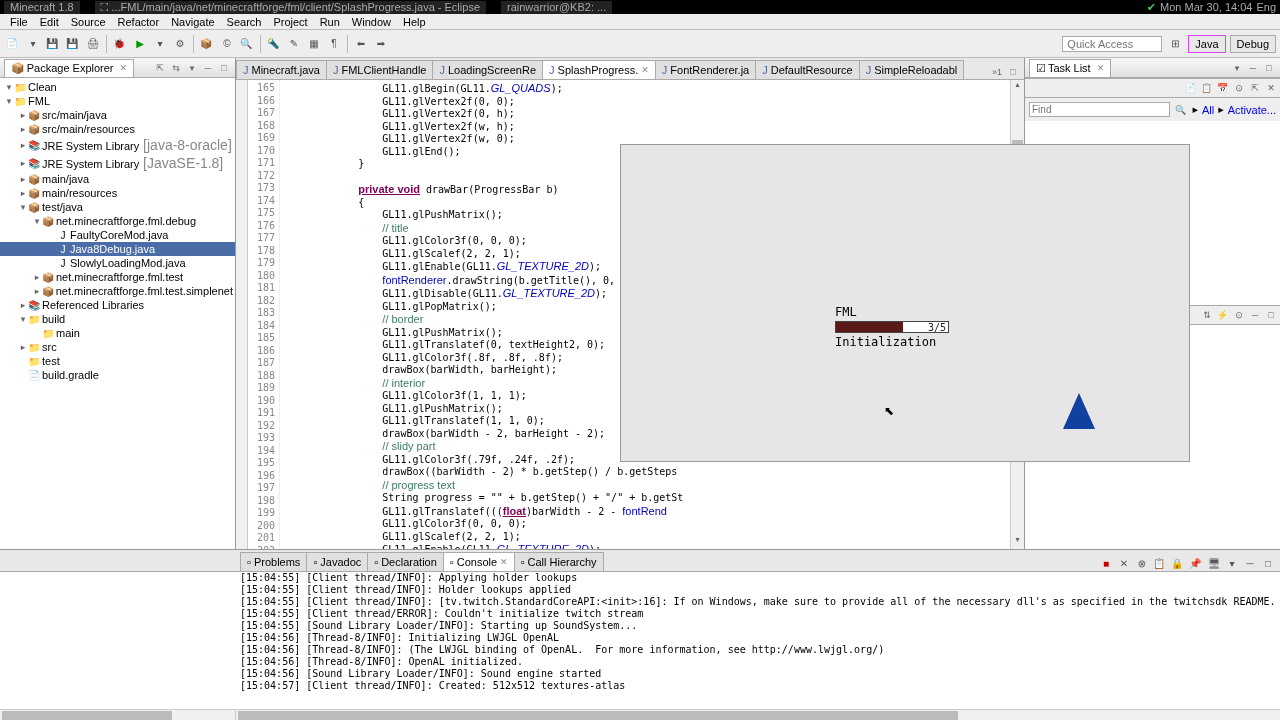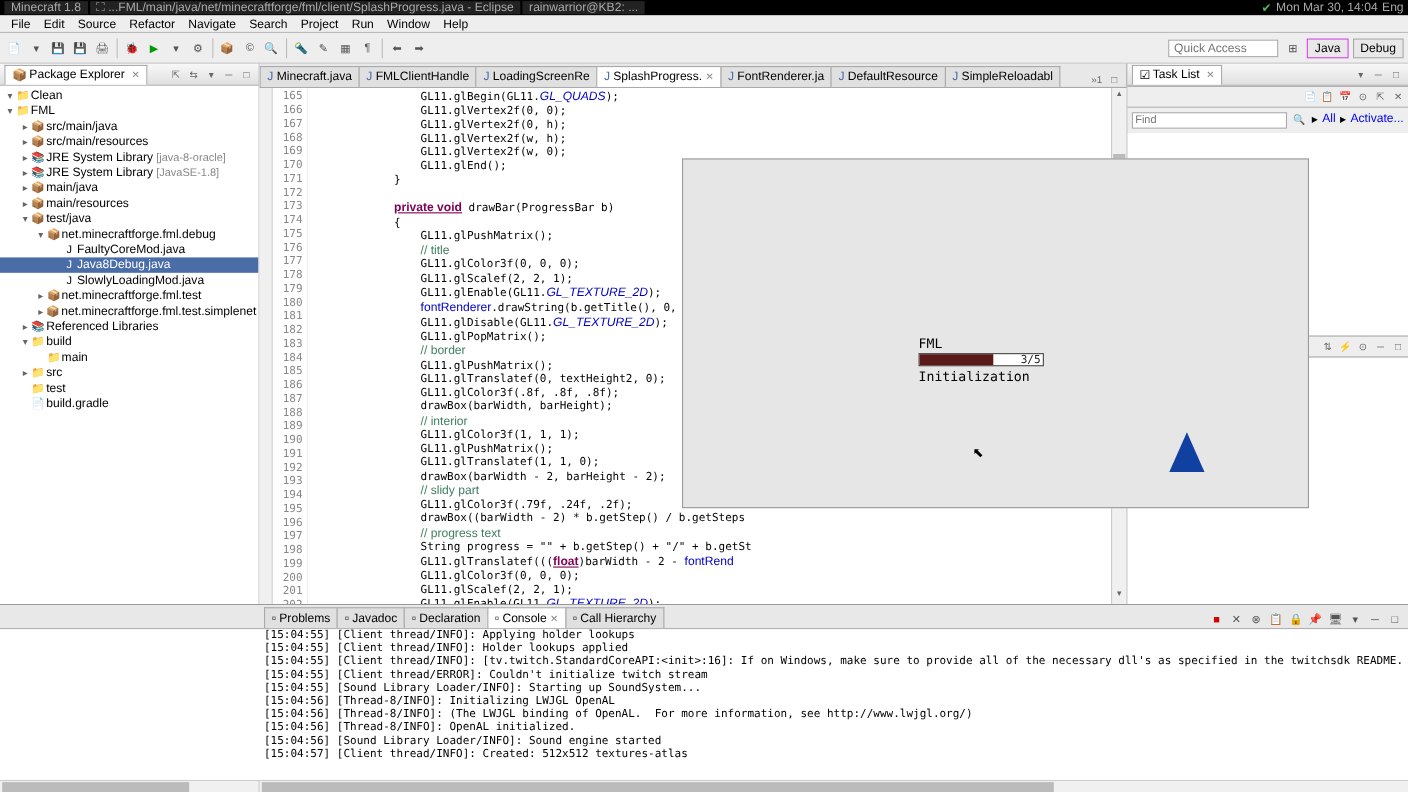--- a/index.html
+++ b/index.html
@@ -1,18 +1,18 @@
 <!DOCTYPE html>
 <html><head>
 <meta charset="utf-8">
 <style>
 * { margin: 0; padding: 0; box-sizing: border-box; font-family: sans-serif; font-size: 11px; }
 body { background: #ddd; overflow: hidden; width: 1280px; height: 720px; position: relative; }
 .os-bar { height: 14px; background: #000; color: #aaa; display: flex; align-items: center; padding: 0 4px; font-size: 10px; }
-.os-bar-left { flex: 1; display: flex; gap: 2px; }
+.os-bar-left { flex: 1; display: flex; gap: 15px; }
 .os-bar-item { padding: 0 6px; background: #222; }
 .os-bar-right { display: flex; gap: 4px; }
 .os-check { color: #5b5; }
 .menu-bar { height: 16px; background: #eee; border-bottom: 1px solid #bbb; display: flex; align-items: center; padding: 0 4px; }
 .menu-item { padding: 1px 6px; cursor: default; text-align: center; }
 .tool-bar { height: 28px; background: #eee; border-bottom: 1px solid #bbb; display: flex; align-items: center; padding: 2px 4px; gap: 2px; }
 .tool-btn { width: 18px; height: 18px; border: none; background: transparent; display: inline-flex; align-items: center; justify-content: center; font-size: 10px; color: #555; }
 .tool-sep { width: 1px; height: 18px; background: #bbb; margin: 0 2px; }
 .tool-right { margin-left: auto; display: flex; align-items: center; gap: 4px; }
 .quick-access { border: 1px solid #aaa; padding: 1px 4px; background: #fff; color: #888; width: 100px; }
@@ -23,40 +23,40 @@
 .panel-header { height: 20px; background: linear-gradient(#f8f8f8,#e0e0e0); border-bottom: 1px solid #aaa; display: flex; align-items: center; padding: 0 4px; font-size: 10px; }
 .panel-tab { padding: 2px 6px; background: #fff; border: 1px solid #aaa; border-bottom: none; display: flex; align-items: center; gap: 2px; }
 .panel-tab .x { margin-left: 4px; color: #888; font-size: 9px; }
 .panel-tools { margin-left: auto; display: flex; gap: 2px; }
 .panel-tool { width: 14px; height: 14px; display: inline-flex; align-items: center; justify-content: center; color: #666; font-size: 9px; }
 .tree { flex: 1; background: #fff; overflow: auto; padding: 2px 0; }
 .tree-item { display: flex; align-items: center; padding: 1px 2px; white-space: nowrap; font-size: 11px; }
 .tree-item.sel { background: #4a6da7; color: #fff; }
 .arrow { width: 10px; text-align: center; color: #666; font-size: 9px; }
 .ticon { width: 14px; text-align: center; font-size: 10px; }
-.tlabel .dec { color: #888; font-size: 10px; }
+.tlabel .dec { color: #888; font-size: 14px; }
 .panel-center { flex: 1; display: flex; flex-direction: column; background: #fff; min-width: 0; }
 .editor-tabs { height: 22px; background: #e8e8e8; border-bottom: 1px solid #aaa; display: flex; align-items: flex-end; overflow: hidden; }
 .editor-tab { padding: 3px 6px; background: #e0e0e0; border: 1px solid #aaa; border-bottom: none; font-size: 10px; display: flex; align-items: center; gap: 3px; margin-right: -1px; white-space: nowrap; }
 .editor-tab.active { background: #fff; }
 .editor-tab .ji { color: #4a6da7; }
 .editor-tab .x { color: #888; font-size: 9px; }
 .editor-body { flex: 1; display: flex; overflow: hidden; background: #fff; position: relative; }
 .ruler { width: 12px; background: #f0f0f0; border-right: 1px solid #ccc; }
 .gutter { width: 32px; background: #fff; border-right: 1px solid #eee; font-family: monospace; font-size: 10px; color: #888; text-align: right; padding: 2px 4px 0 0; line-height: 12.5px; }
 .code { flex: 1; font-family: monospace; font-size: 10px; line-height: 12.5px; padding: 2px 0 0 6px; white-space: pre; overflow: hidden; }
 .kw { color: #7f0055; font-weight: bold; text-decoration: underline; }
 .field { color: #0000c0; }
 .static { color: #0000c0; font-style: italic; }
 .cm { color: #3f7f5f; }
 .scrollbar-v { width: 14px; background: #f0f0f0; border-left: 1px solid #ccc; position: relative; }
 .sb-arrow { height: 14px; text-align: center; font-size: 8px; color: #666; }
 .sb-thumb { position: absolute; left: 1px; right: 1px; background: #bbb; }
 .panel-right { width: 256px; background: #eee; border-left: 1px solid #999; display: flex; flex-direction: column; }
-.find-row { display: flex; align-items: flex-start; gap: 4px; padding: 4px; background: #eee; }
+.find-row { display: flex; align-items: center; gap: 4px; padding: 4px; background: #eee; }
 .find-input { flex: 1; border: 1px solid #aaa; padding: 1px 2px; font-size: 10px; color: #888; background: #fff; }
 .link { color: #00e; }
 .outline-body { flex: 1; background: #fff; overflow: hidden; padding-top: 150px; }
 .outline-item { padding: 1px 4px 1px 20px; font-size: 11px; }
 .outline-item .m { color: #5a5; }
 .outline-item .ret { color: #888; }
 .outline-btns { display: flex; gap: 2px; padding: 2px; background: #eee; border-top: 1px solid #aaa; border-bottom: 1px solid #aaa; justify-content: flex-end; }
 .bottom-area { height: 160px; border-top: 1px solid #999; display: flex; flex-direction: column; background: #eee; }
 .bottom-tabs { height: 22px; display: flex; align-items: flex-end; padding-left: 240px; background: #e8e8e8; border-bottom: 1px solid #aaa; }
 .bottom-tabs .editor-tab { font-size: 10px; }

